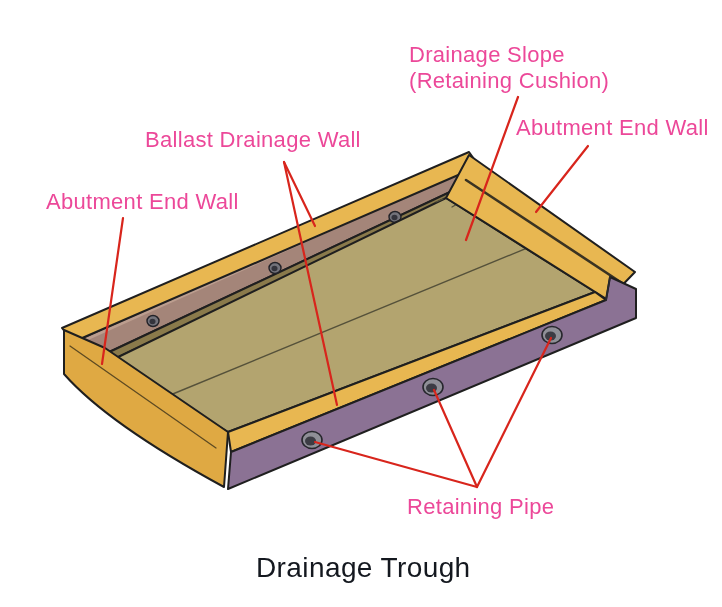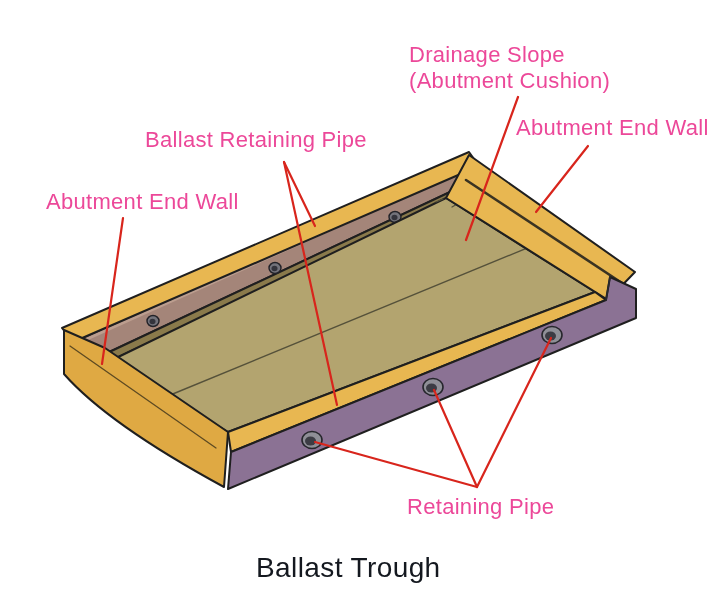--- a/index.html
+++ b/index.html
@@ -109,25 +109,25 @@
       <line x1="123" y1="218" x2="102" y2="364"></line>
       <line x1="588" y1="146" x2="536" y2="212"></line>
       <line x1="477" y1="487" x2="315" y2="442"></line>
       <line x1="477" y1="487" x2="434" y2="390"></line>
       <line x1="477" y1="487" x2="551" y2="338"></line>
     </g>
   </svg>
 
   <div class="label" id="label-drainage-slope">
     <span>Drainage Slope</span>
-    <span>(Abutment Cushion)</span>
+    <span>(Retaining Cushion)</span>
   </div>
 
-  <div class="label" id="label-retaining-wall">Ballast Retaining Pipe</div>
+  <div class="label" id="label-retaining-wall">Ballast Drainage Wall</div>
 
   <div class="label" id="label-abutment-left">Abutment End Wall</div>
 
   <div class="label" id="label-abutment-right">Abutment End Wall</div>
 
   <div class="label" id="label-drainage-pipe">Retaining Pipe</div>
 
-  <div id="caption">Ballast Trough</div>
+  <div id="caption">Drainage Trough</div>
 </div>
 
 </body></html>

